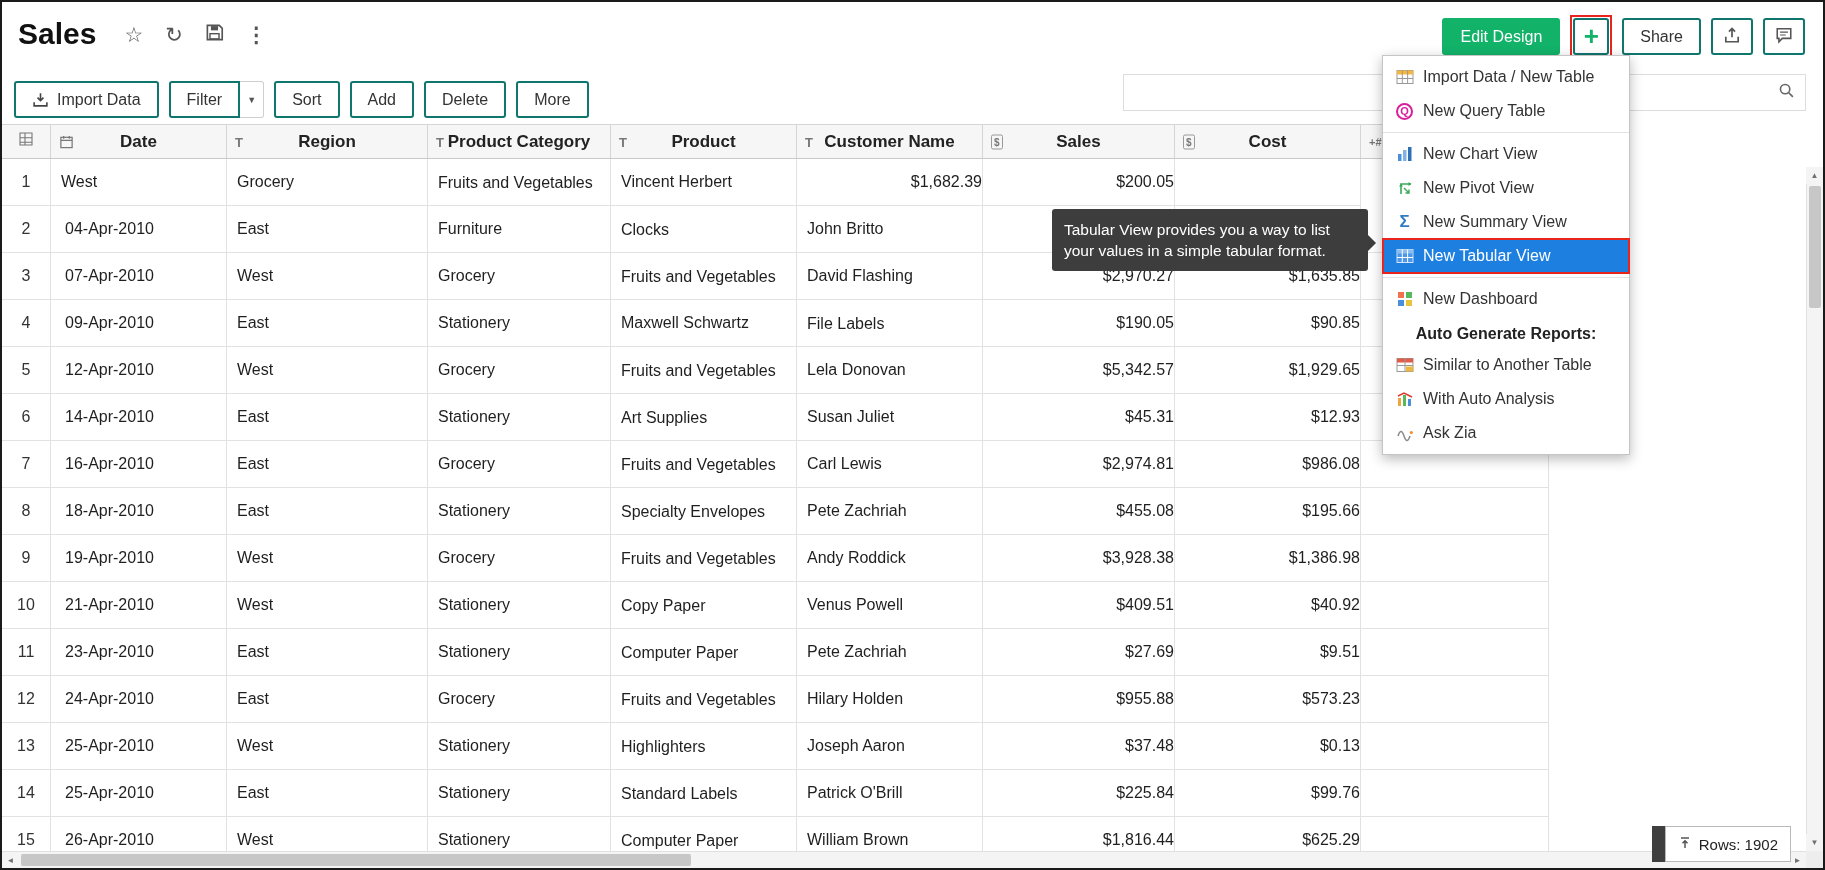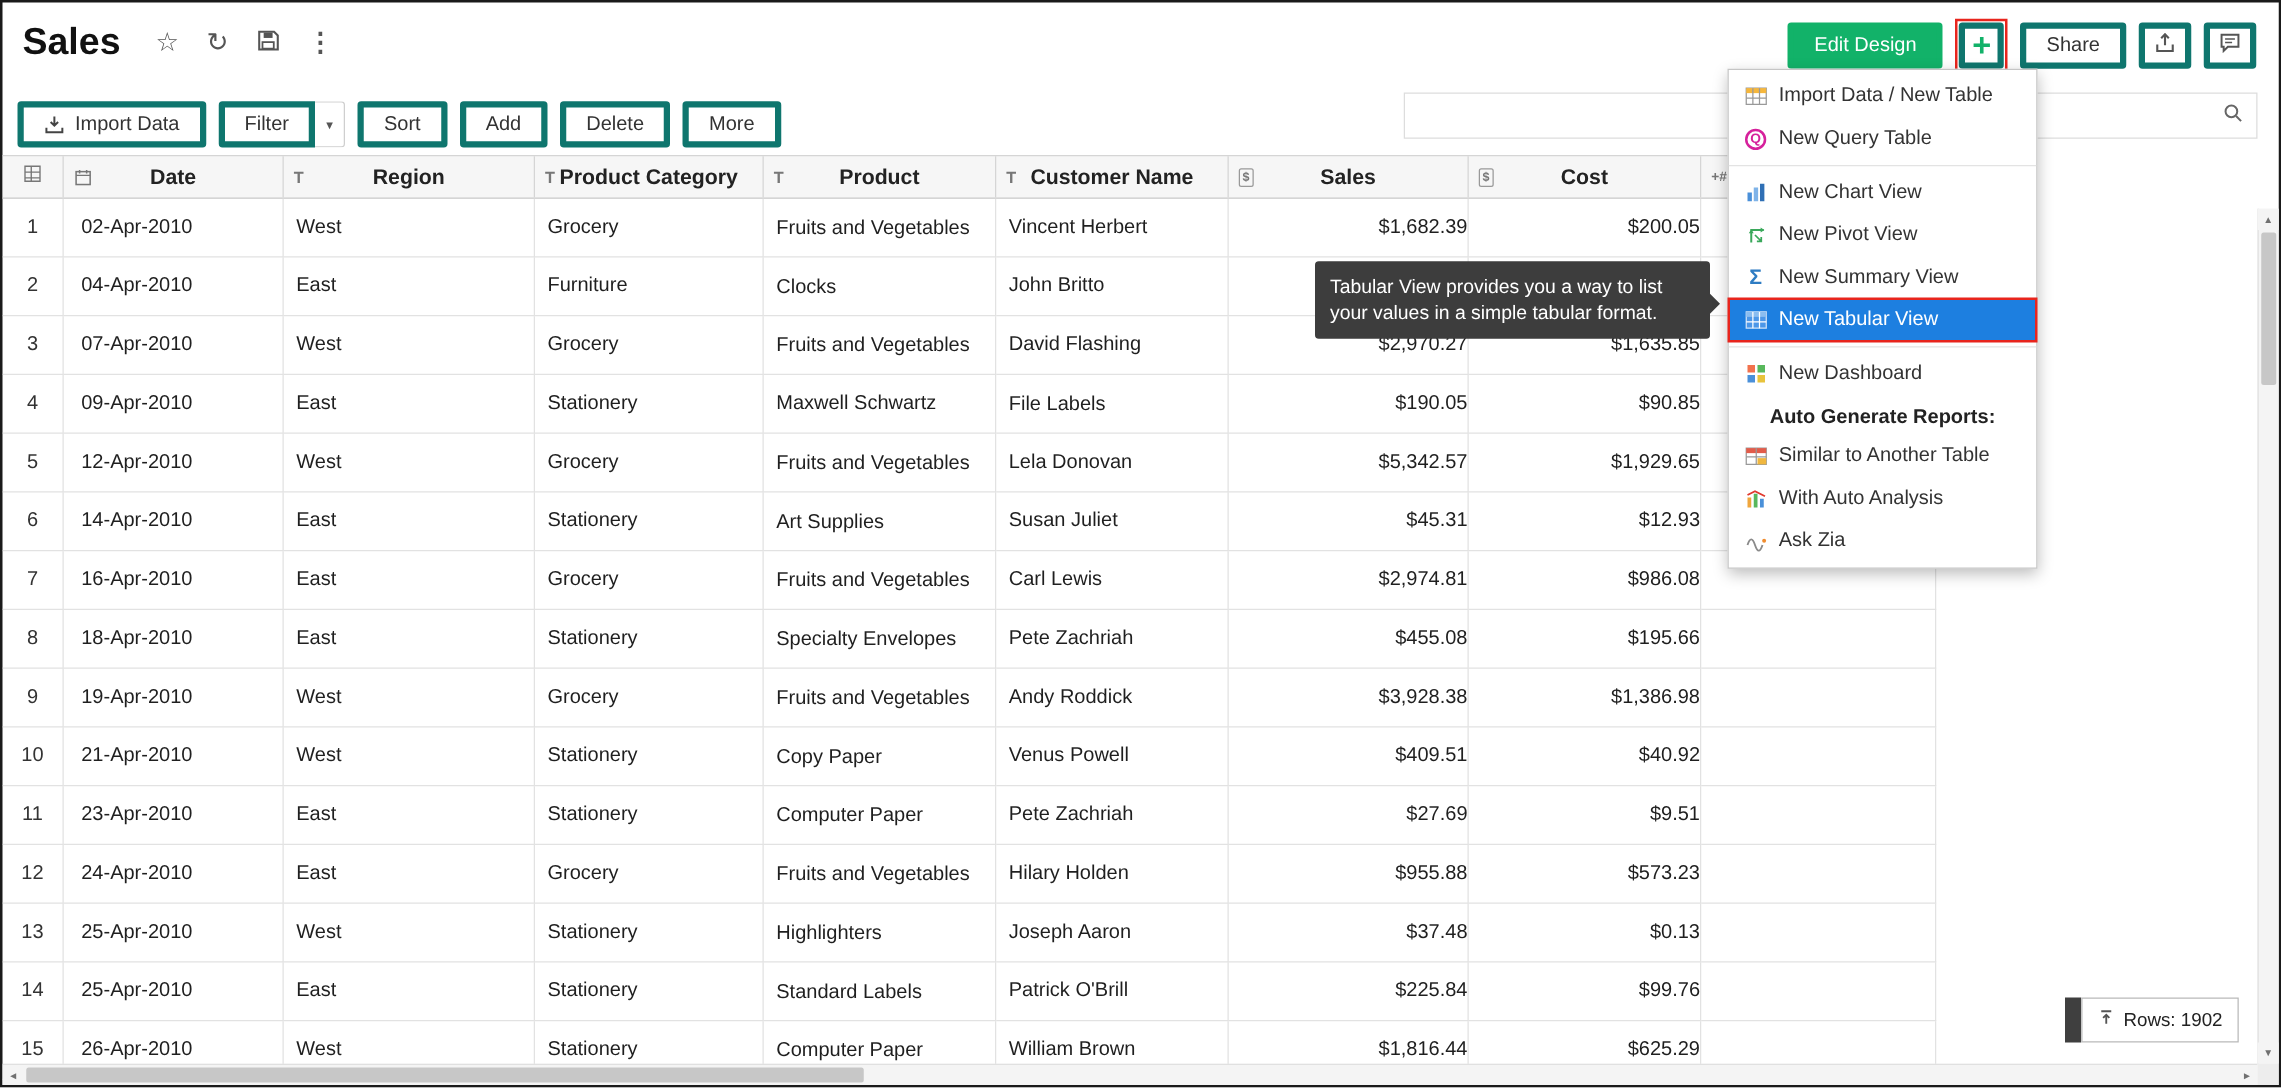--- a/index.html
+++ b/index.html
@@ -7,21 +7,21 @@
   .page{position:relative;width:1825px;height:870px;box-sizing:border-box;border:2px solid #1a1a1a;
         background:#fff;font-family:"Liberation Sans",sans-serif;overflow:hidden;color:#222;}
 
   
   .titlebar{position:absolute;top:0;left:0;right:0;height:64px;display:flex;align-items:center;}
   .title{font-size:30px;font-weight:bold;color:#111;margin-left:16px;}
   .title-icons{display:flex;align-items:center;gap:22px;margin-left:28px;color:#555;}
   .ticon{font-size:21px;line-height:1;cursor:default;}
   .tb-right{position:absolute;right:18px;top:13px;display:flex;align-items:center;gap:10px;}
   .btn{box-sizing:border-box;height:37px;display:inline-flex;align-items:center;justify-content:center;
-       border:5px solid #0f766e;border-radius:3px;background:#fff;font-size:16px;color:#333;padding:0 16px;cursor:pointer;}
+       border:2px solid #0f766e;border-radius:3px;background:#fff;font-size:16px;color:#333;padding:0 16px;cursor:pointer;}
   .btn.green{background:var(--accent-green,#12b269);border-color:var(--accent-green,#12b269);color:#fff;}
   .plus-wrap{border:2px solid var(--annotation-red,#e8251d);padding:1px;display:inline-flex;}
   .btn.plus{width:36px;padding:0;font-size:26px;color:var(--accent-green,#12b269);font-weight:bold;}
   .btn.icon-btn{width:42px;padding:0;}
 
   
   .toolbar{position:absolute;top:64px;left:0;right:0;height:58px;}
   .tb-btns{position:absolute;left:12px;top:15px;display:flex;gap:10px;}
   .split{display:inline-flex;}
   .split .btn{border-radius:3px 0 0 3px;}
@@ -69,21 +69,21 @@
         border-left-color:var(--tooltip-bg,#3d3d3d);border-right:0;}
 
   
   .vscroll{position:absolute;right:0;top:165px;bottom:17px;width:17px;background:#f4f4f4;border-left:1px solid #e0e0e0;box-sizing:border-box;z-index:30;}
   .hscroll{position:absolute;left:0;bottom:0;right:17px;height:17px;background:#f4f4f4;border-top:1px solid #e0e0e0;box-sizing:border-box;z-index:30;}
   .sb-arrow{position:absolute;width:17px;height:17px;display:flex;align-items:center;justify-content:center;
         font-size:8px;color:#707070;background:#f4f4f4;cursor:pointer;}
   .v-thumb{position:absolute;left:2px;right:2px;top:19px;height:122px;background:#c7c7c7;border-radius:2px;cursor:pointer;}
   .h-thumb{position:absolute;top:2px;bottom:2px;left:19px;width:670px;background:#c7c7c7;border-radius:2px;cursor:pointer;}
   .corner{position:absolute;right:0;bottom:0;width:17px;height:17px;background:#ededed;z-index:31;}
-  .rows-ind{position:absolute;right:32px;bottom:34px;display:flex;align-items:center;z-index:35;}
+  .rows-ind{position:absolute;right:32px;bottom:6px;display:flex;align-items:center;z-index:35;}
   .rows-tab{width:13px;height:36px;background:#3f3f3f;}
   .rows-box{height:36px;box-sizing:border-box;border:1px solid #b9b9b9;background:#fff;display:flex;align-items:center;
         gap:7px;padding:0 12px;font-size:15px;color:#222;}
 </style>
 </head>
 <body>
 
 <div class="page">
 
   <div class="titlebar">
@@ -207,21 +207,20 @@
       </div>
       <div class="th">
         <span class="hicon dec-ic">+#</span>
       </div>
     </div>
 
     <div class="tbody">
 
       <div class="trow grid-cols">
         <div class="td num">1</div>
-        <div class="td date">02-Apr-2010</div>
         <div class="td">West</div>
         <div class="td">Grocery</div>
         <div class="td product">Fruits and Vegetables</div>
         <div class="td">Vincent Herbert</div>
         <div class="td money">$1,682.39</div>
         <div class="td money">$200.05</div>
         <div class="td"></div>
       </div>
 
       <div class="trow grid-cols">

